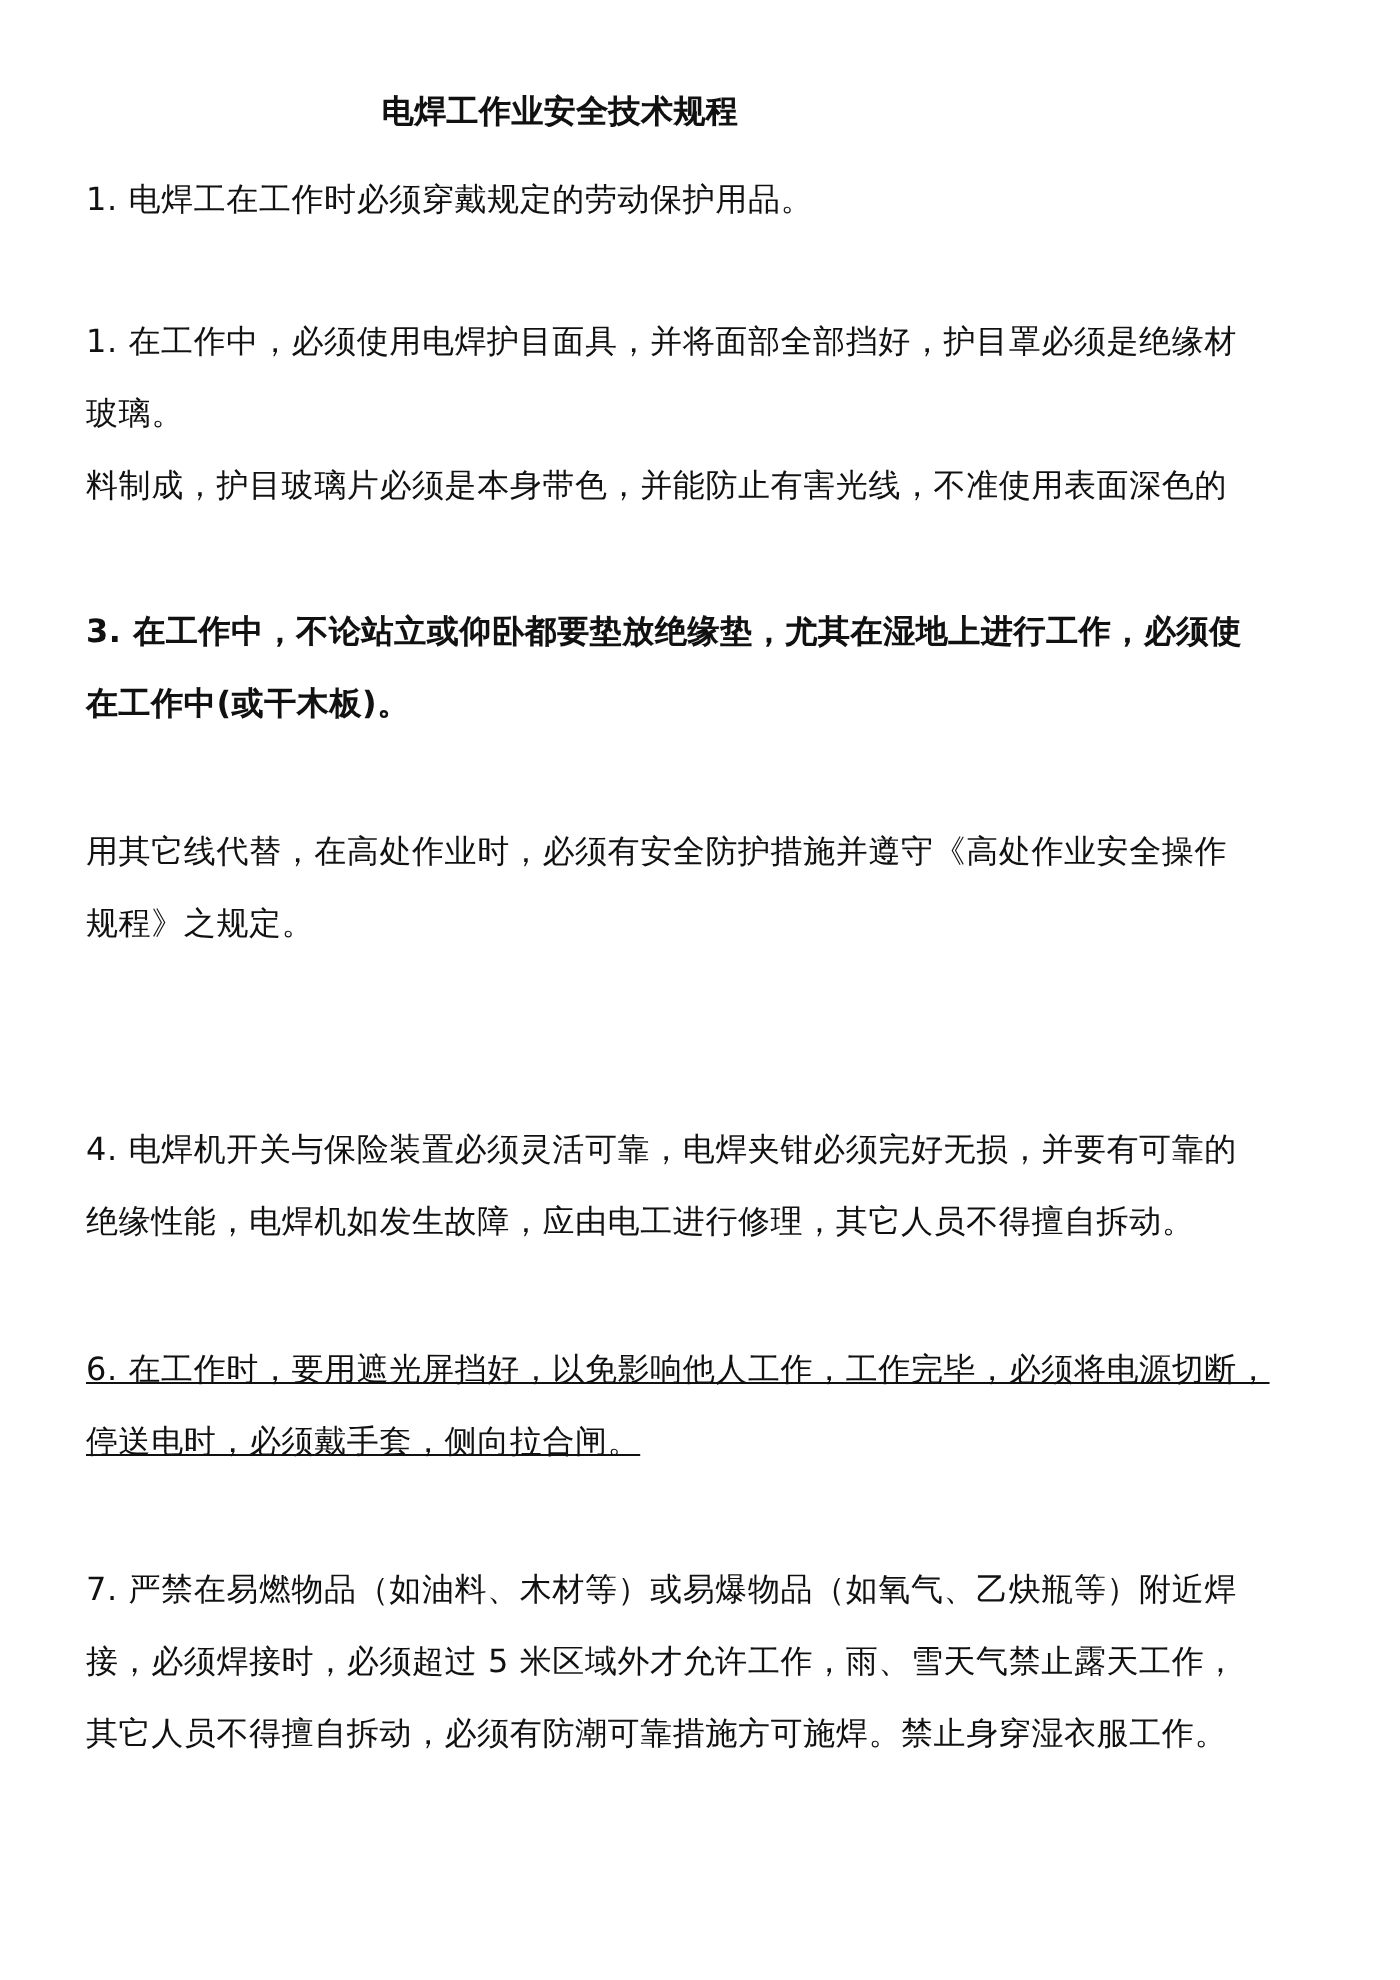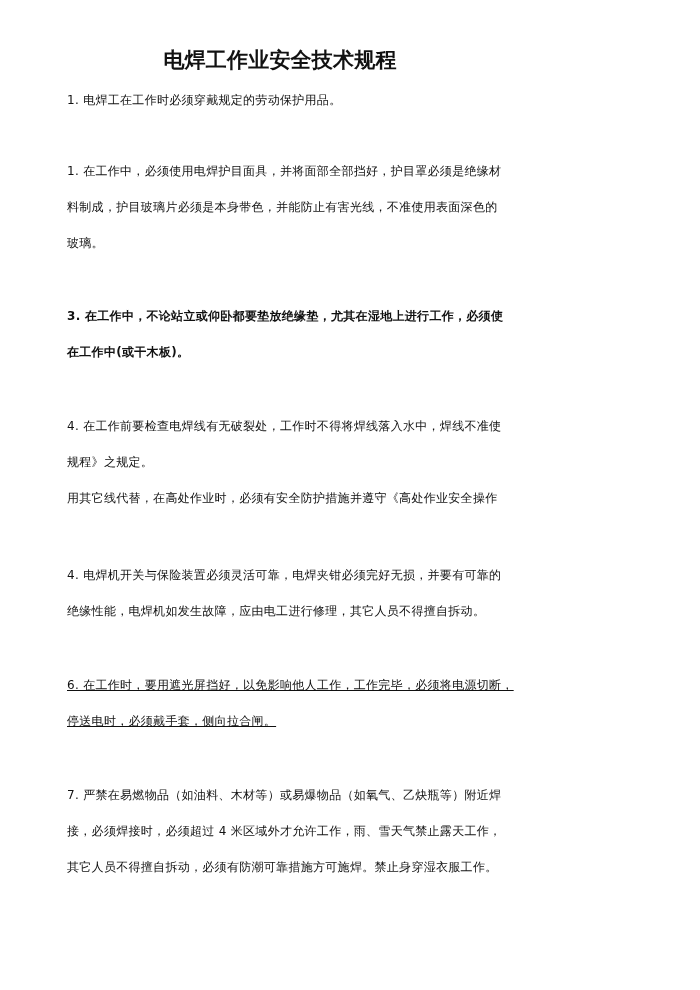--- a/index.html
+++ b/index.html
@@ -21,74 +21,72 @@
       top: 0;
       width: 700px;
       height: 990px;
     }
     .title {
       position: absolute;
       top: 46px;
       left: 0;
       width: 560px;
       text-align: center;
-      font-size: 21px;
+      font-size: 16px;
       font-weight: bold;
       letter-spacing: 0.2px;
     }
     .para {
       position: absolute;
       left: 43px;
       width: 620px;
-      font-size: 12px;
+      font-size: 16px;
       line-height: 36px;
       letter-spacing: 0.3px;
       word-break: break-all;
-      margin-left: 24px;
     }
     .line {
       display: block;
       white-space: nowrap;
     }
   </style>
 </head>
 <body>
 
 <div class="page">
   <div class="title">电焊工作业安全技术规程</div>
 
   <div class="para" style="top:82px;">
     <span class="line">1. 电焊工在工作时必须穿戴规定的劳动保护用品。</span>
   </div>
 
   <div class="para" style="top:153px;">
     <span class="line">1. 在工作中，必须使用电焊护目面具，并将面部全部挡好，护目罩必须是绝缘材</span>
+    <span class="line">玻璃。</span>
     <span class="line">料制成，护目玻璃片必须是本身带色，并能防止有害光线，不准使用表面深色的</span>
-    <span class="line">玻璃。</span>
   </div>
 
   <div class="para" style="top:298px;font-weight:bold;">
     <span class="line">3. 在工作中，不论站立或仰卧都要垫放绝缘垫，尤其在湿地上进行工作，必须使</span>
     <span class="line">在工作中(或干木板)。</span>
   </div>
 
   <div class="para" style="top:408px;">
-    <span class="line">4. 在工作前要检查电焊线有无破裂处，工作时不得将焊线落入水中，焊线不准使</span>
+    <span class="line">用其它线代替，在高处作业时，必须有安全防护措施并遵守《高处作业安全操作</span>
     <span class="line">规程》之规定。</span>
-    <span class="line">用其它线代替，在高处作业时，必须有安全防护措施并遵守《高处作业安全操作</span>
   </div>
 
   <div class="para" style="top:557px;">
     <span class="line">4. 电焊机开关与保险装置必须灵活可靠，电焊夹钳必须完好无损，并要有可靠的</span>
     <span class="line">绝缘性能，电焊机如发生故障，应由电工进行修理，其它人员不得擅自拆动。</span>
   </div>
 
   <div class="para" style="top:667px;text-decoration:underline;">
     <span class="line">6. 在工作时，要用遮光屏挡好，以免影响他人工作，工作完毕，必须将电源切断，</span>
     <span class="line">停送电时，必须戴手套，侧向拉合闸。</span>
   </div>
 
   <div class="para" style="top:777px;">
     <span class="line">7. 严禁在易燃物品（如油料、木材等）或易爆物品（如氧气、乙炔瓶等）附近焊</span>
-    <span class="line">接，必须焊接时，必须超过 4 米区域外才允许工作，雨、雪天气禁止露天工作，</span>
+    <span class="line">接，必须焊接时，必须超过 5 米区域外才允许工作，雨、雪天气禁止露天工作，</span>
     <span class="line">其它人员不得擅自拆动，必须有防潮可靠措施方可施焊。禁止身穿湿衣服工作。</span>
   </div>
 </div>
 
 </body></html>

